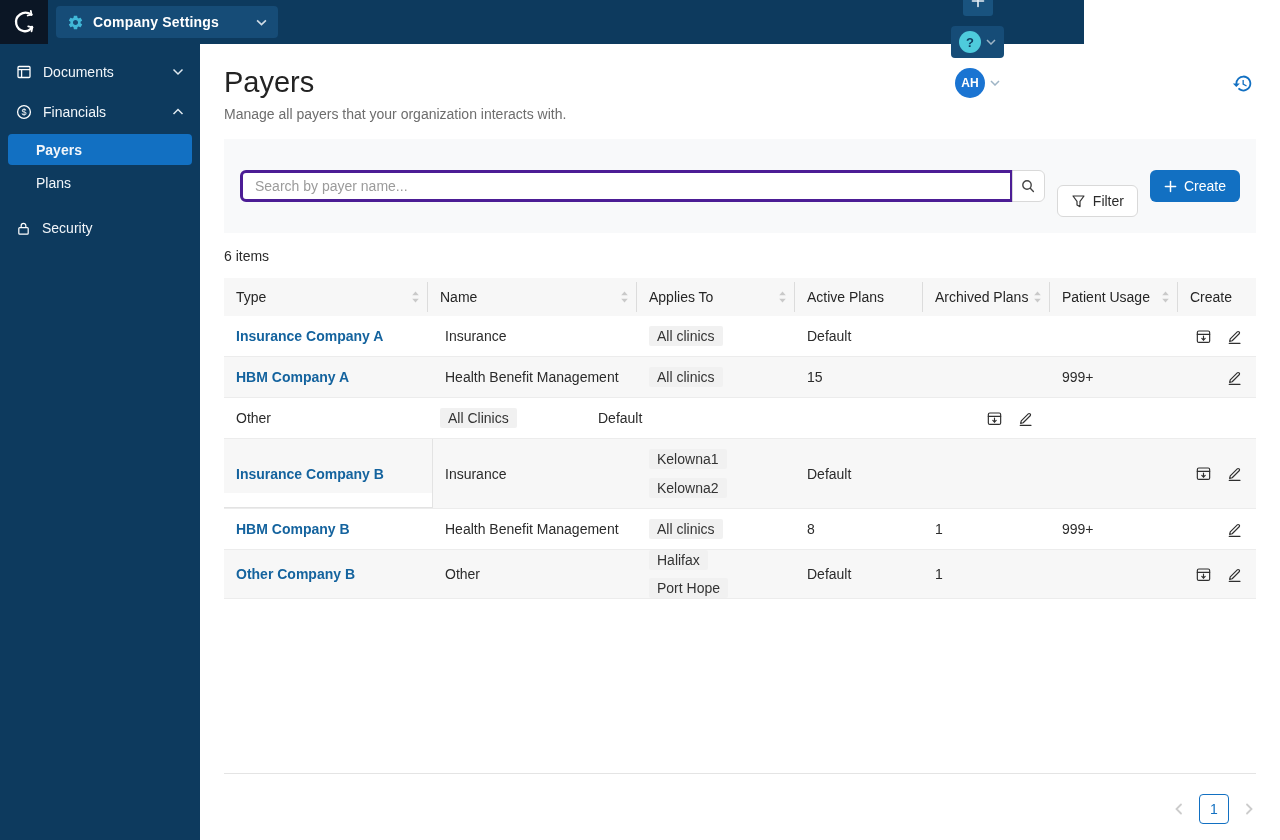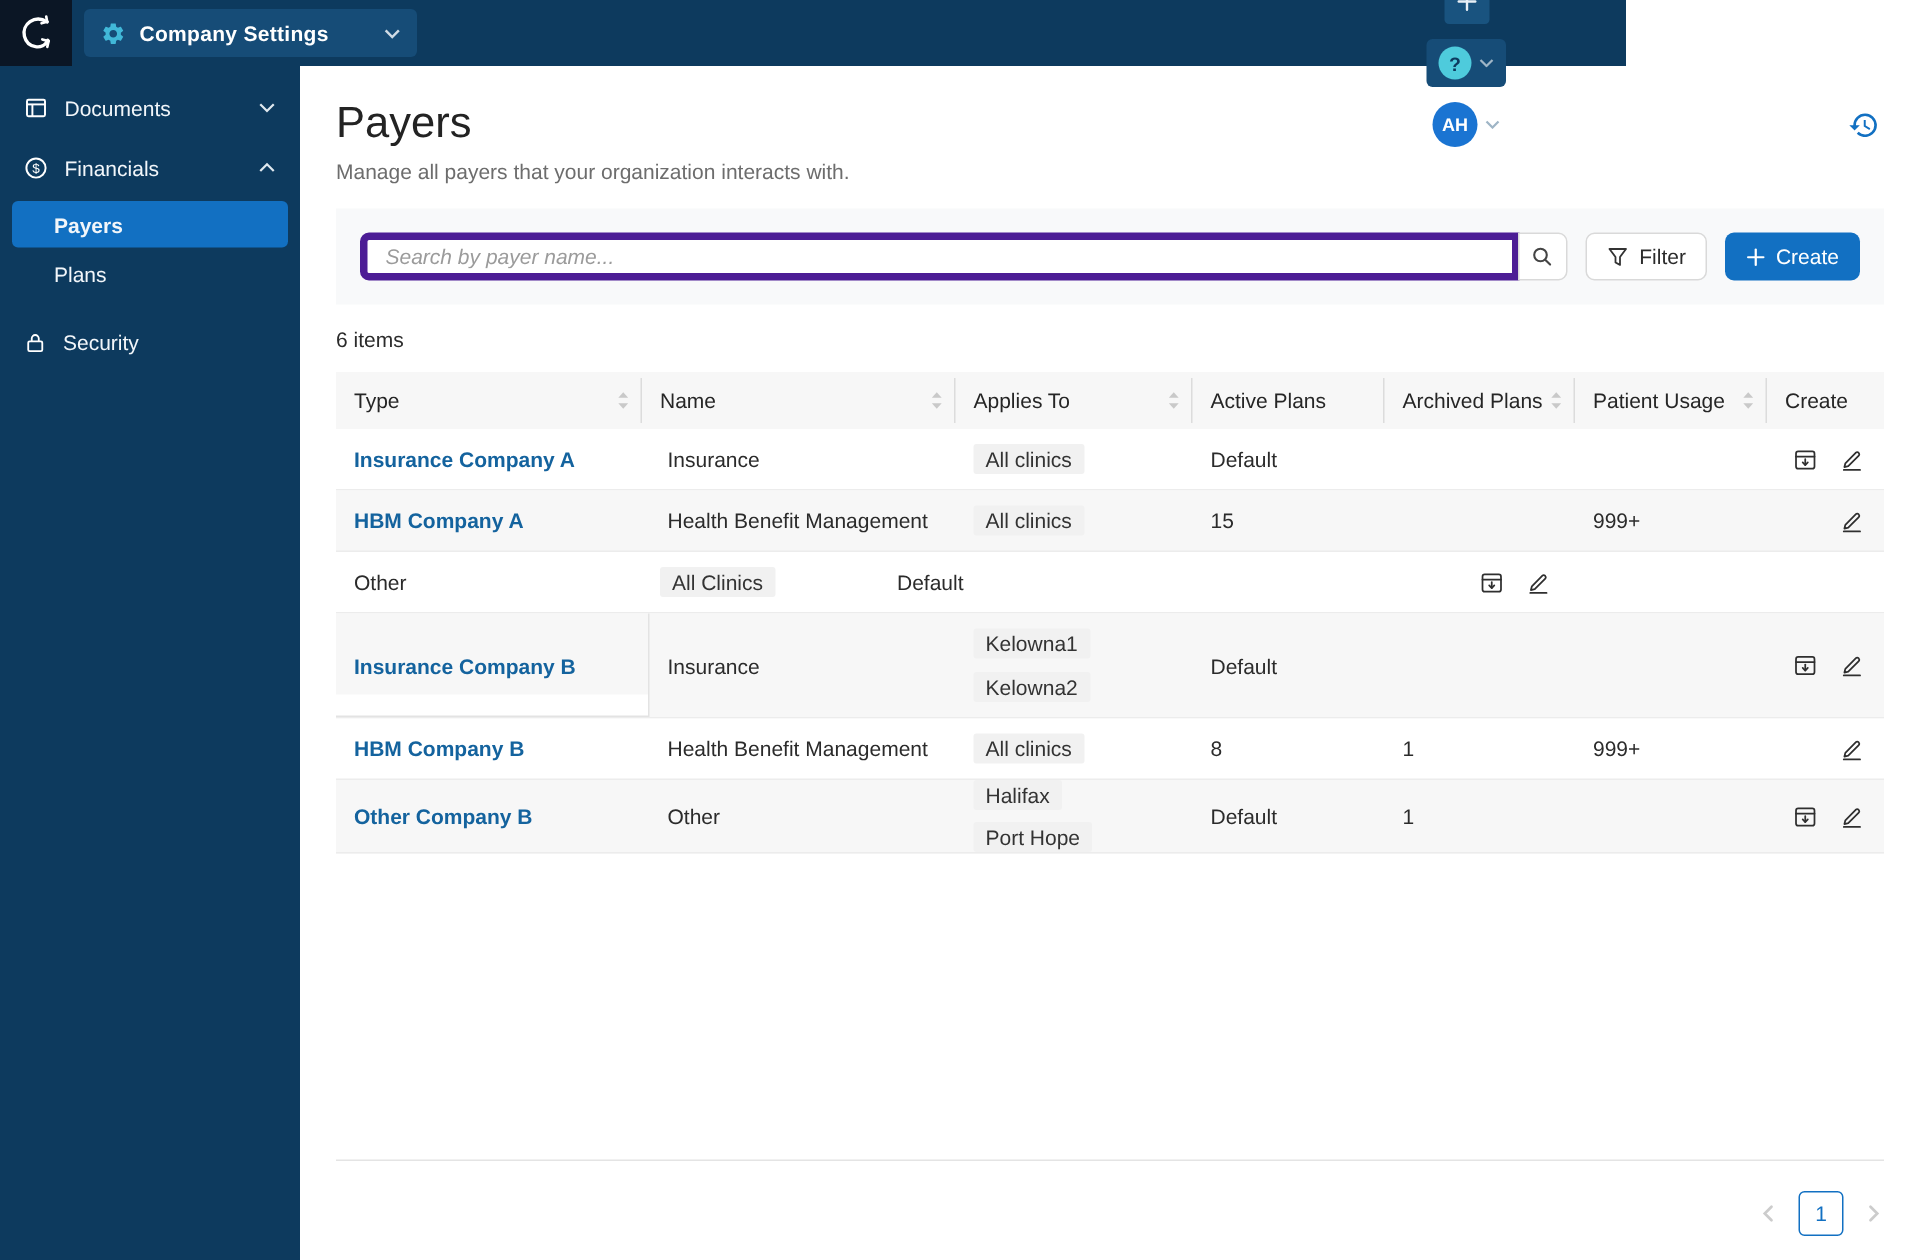--- a/index.html
+++ b/index.html
@@ -49,27 +49,27 @@
   
   .main{position:absolute;top:44px;left:200px;width:1080px;height:796px;box-sizing:border-box;
         padding:22px 24px 0;display:flex;flex-direction:column;background:#fff;}
   .page-head{display:flex;justify-content:space-between;align-items:flex-start;}
   h1{margin:0;font-size:29px;font-weight:500;color:#232323;}
   .subtitle{margin:7px 0 0;font-size:14px;color:#6d6d6d;}
   .history-btn{background:none;border:none;cursor:pointer;padding:3px;margin-top:4px;}
 
   .toolbar{margin-top:17px;background:#f8f9fa;padding:16px;display:flex;gap:12px;align-items:center;}
   .search-group{flex:1;display:flex;height:32px;}
-  .search-group input{flex:1;border:5px solid #4c1d95;border-radius:6px 0 0 6px;padding:0 12px;
-        font-size:14px;color:#333;outline:none;background:#fff;font-family:"Liberation Sans",sans-serif;font-style:italic;}
+  .search-group input{flex:1;border:3px solid #4c1d95;border-radius:6px 0 0 6px;padding:0 12px;
+        font-size:14px;color:#333;outline:none;background:#fff;font-family:"Liberation Sans",sans-serif;}
   .search-group input::placeholder{color:#9b9b9b;}
   .sg-btn{width:33px;border:1px solid #d9d9d9;margin-left:-1px;border-radius:0 6px 6px 0;
         background:#fff;display:flex;align-items:center;justify-content:center;cursor:pointer;}
   .filter-btn{height:32px;background:#fff;border:1px solid #d9d9d9;border-radius:6px;display:flex;
-        align-items:center;gap:7px;padding:0 13px;font-size:14px;color:#2b2b2b;cursor:pointer;}
+        align-items:center;gap:7px;padding:0 13px;font-size:14px;color:#2b2b2b;cursor:pointer;margin-top:30px;}
   .create-btn{height:32px;background:#1270c2;border:none;border-radius:6px;display:flex;
         align-items:center;gap:7px;padding:0 14px;font-size:14px;color:#fff;cursor:pointer;}
 
   .count{margin:15px 0 14px;font-size:14px;color:#2b2b2b;}
 
   
   .thead{display:flex;background:#f7f7f7;height:38px;}
   .th{display:flex;align-items:center;padding:0 8px 0 12px;font-size:14px;color:#262626;
       position:relative;box-sizing:border-box;cursor:pointer;}
   .th.nosort{cursor:default;}

